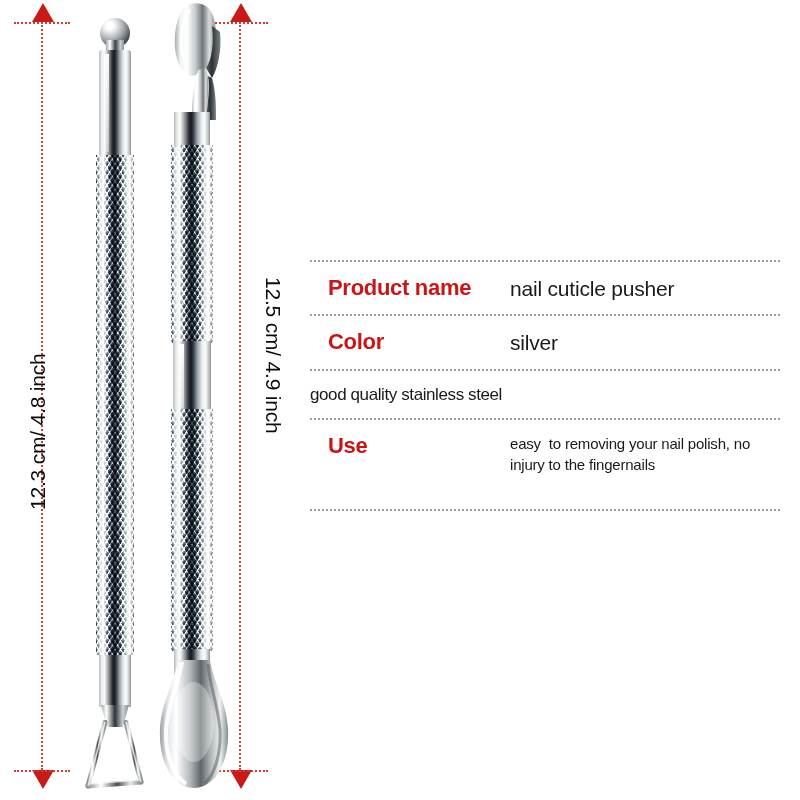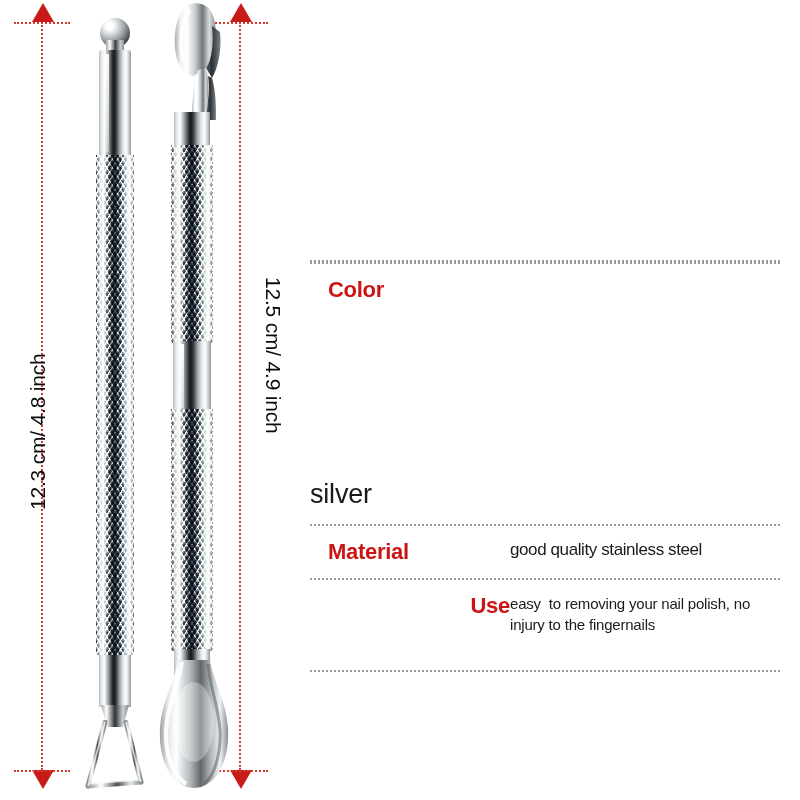--- a/index.html
+++ b/index.html
@@ -236,47 +236,51 @@
       <path d="M 60 4 C 62 28, 70 44, 72 70
                C 73 96, 66 116, 56 124" stroke="rgba(90,96,100,0.55)" stroke-width="3" fill="none"></path>
       <ellipse cx="46" cy="62" rx="20" ry="40" fill="rgba(255,255,255,0.32)"></ellipse>
     </svg>
   </div>
 
   <div style="position:absolute; left:310px; top:260px; width:470px;">
 
     <div style="height:0; border-top:2px dotted #9a9a9a;"></div>
 
-
-    <div style="height:0; border-top:2px dotted #9a9a9a;"></div>
-
-    <div style="display:flex; align-items:flex-start; padding:13px 0 12px 0;flex-direction:column;">
+    <div style="display:flex; align-items:flex-start; padding:13px 0 12px 0;">
+      <div style="width:200px; flex:0 0 200px; font-size:22px; font-weight:bold;
+                  color:#cc1414; padding-left:18px; box-sizing:border-box;
+                  line-height:1.22; letter-spacing:-0.3px;">Product name</div>
+      <div style="flex:1; font-size:21px; color:#1a1a1a; line-height:1.3;
+                  letter-spacing:-0.2px;">nail cuticle pusher</div>
+    </div>
+
+    <div style="height:0; border-top:2px dotted #9a9a9a;"></div>
+
+    <div style="display:flex; align-items:flex-start; padding:13px 0 12px 0;">
       <div style="width:200px; flex:0 0 200px; font-size:22px; font-weight:bold;
                   color:#cc1414; padding-left:18px; box-sizing:border-box;
                   line-height:1.22; letter-spacing:-0.3px;">Color</div>
-      <div style="flex:1; font-size:27px; color:#1a1a1a; line-height:1.3;
+      <div style="flex:1; font-size:21px; color:#1a1a1a; line-height:1.3;
                   letter-spacing:-0.2px;">silver</div>
     </div>
 
     <div style="height:0; border-top:2px dotted #9a9a9a;"></div>
 
     <div style="display:flex; align-items:flex-start; padding:13px 0 12px 0;">
-      <div style="width:200px; flex:0 0 200px; font-size:22px; font-weight:bold;
-                  color:#cc1414; padding-left:18px; box-sizing:border-box;
-                  line-height:1.22; letter-spacing:-0.3px;">Material</div>
       <div style="flex:1; font-size:17px; color:#1a1a1a; line-height:1.3;
                   letter-spacing:-0.4px; white-space:nowrap;">good quality stainless steel</div>
     </div>
 
     <div style="height:0; border-top:2px dotted #9a9a9a;"></div>
 
     <div style="display:flex; align-items:flex-start; padding:13px 0 34px 0;">
       <div style="width:200px; flex:0 0 200px; font-size:22px; font-weight:bold;
                   color:#cc1414; padding-left:18px; box-sizing:border-box;
-                  line-height:1.22; letter-spacing:-0.3px;text-align:right;">Use</div>
+                  line-height:1.22; letter-spacing:-0.3px;">Use</div>
       <div style="flex:1; max-width:265px; font-size:15px; color:#1a1a1a;
                   line-height:1.42; letter-spacing:-0.2px; white-space:pre-wrap;">easy  to removing your nail polish, no injury to the fingernails</div>
     </div>
 
     <div style="height:0; border-top:2px dotted #9a9a9a;"></div>
   </div>
 
 </div>
 
 </body></html>

